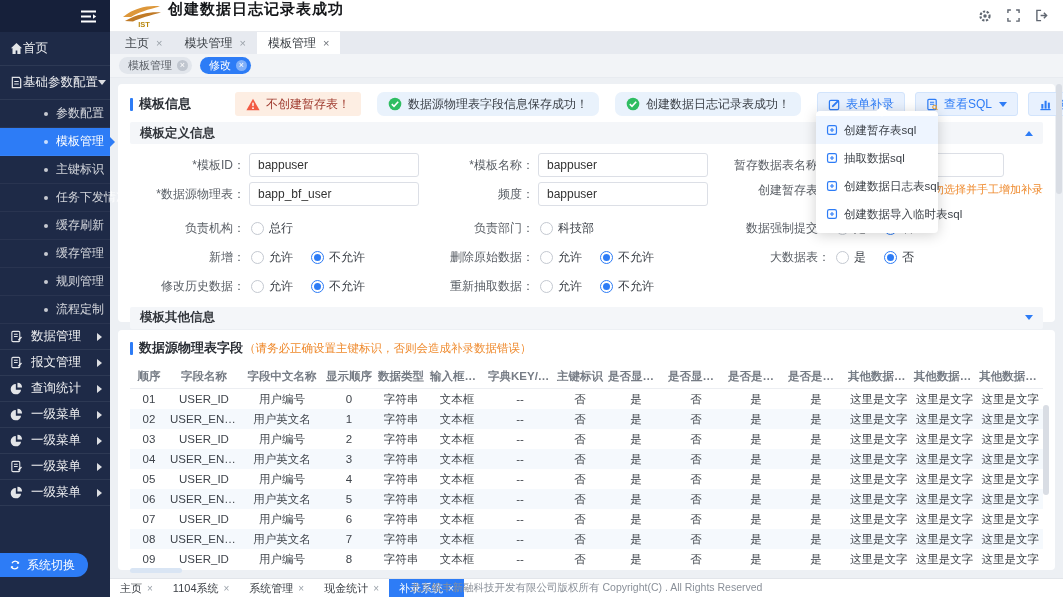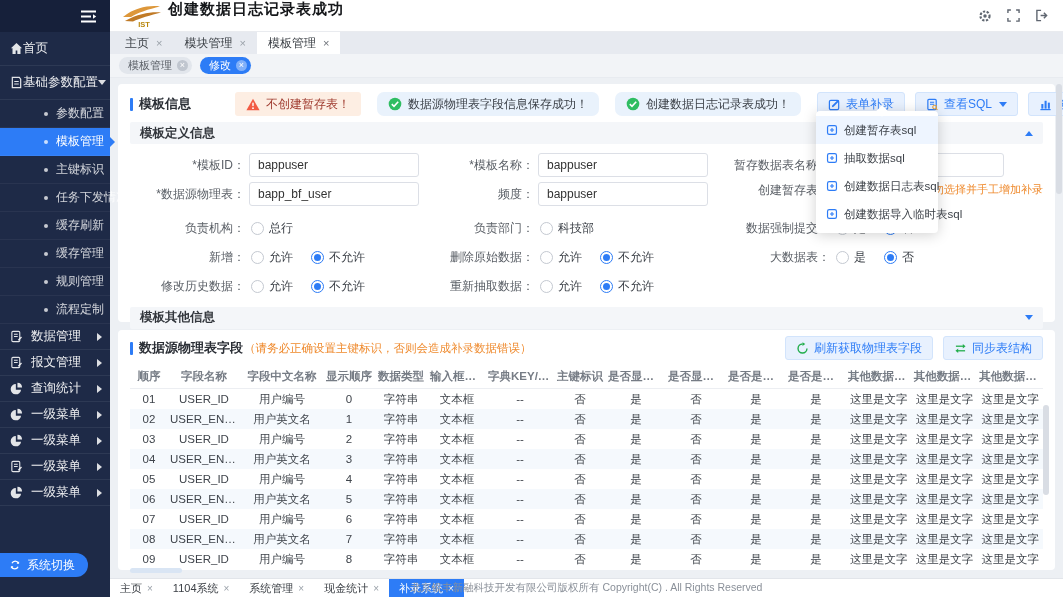--- a/index.html
+++ b/index.html
@@ -491,42 +491,20 @@
       </div>
 
       <div style="height:8px;"></div>
 
       <div class="card" style="height:240px;">
         <div class="card-head" style="height:26px;">
           <span class="sec-title">
             <span>数据源物理表字段</span>
             <span class="fields-hint">（请务必正确设置主键标识，否则会造成补录数据错误）</span>
           </span>
-          <div class="btns">
-            <div class="btn blue">
-              <span class="ic">
-                  <svg width="13" height="13" viewBox="0 0 14 14">
-                    <path d="M11.8 7A4.8 4.8 0 1 1 7 2.2" fill="none" stroke="#21ad4b" stroke-width="1.5"></path>
-                    <path d="M7 0.2v4l3-2z" fill="#21ad4b"></path>
-                  </svg>
-                </span>
-              <span>刷新获取物理表字段</span>
-            </div>
-            <div class="btn blue">
-              <span class="ic">
-                  <svg width="13" height="11" viewBox="0 0 14 12">
-                    <path d="M2 3.5h8" stroke="#21ad4b" stroke-width="1.4"></path>
-                    <path d="M9.5 1 12.5 3.5 9.5 6z" fill="#21ad4b"></path>
-                    <path d="M12 8.5H4" stroke="#21ad4b" stroke-width="1.4"></path>
-                    <path d="M4.5 6 1.5 8.5 4.5 11z" fill="#21ad4b"></path>
-                  </svg>
-                </span>
-              <span>同步表结构</span>
-            </div>
-          </div>
         </div>
 
         <div class="tablewrap">
           <div class="trow thead">
               <div>顺序</div>
               <div>字段名称</div>
               <div>字段中文名称</div>
               <div>显示顺序</div>
               <div>数据类型</div>
               <div>输入框类型</div>

